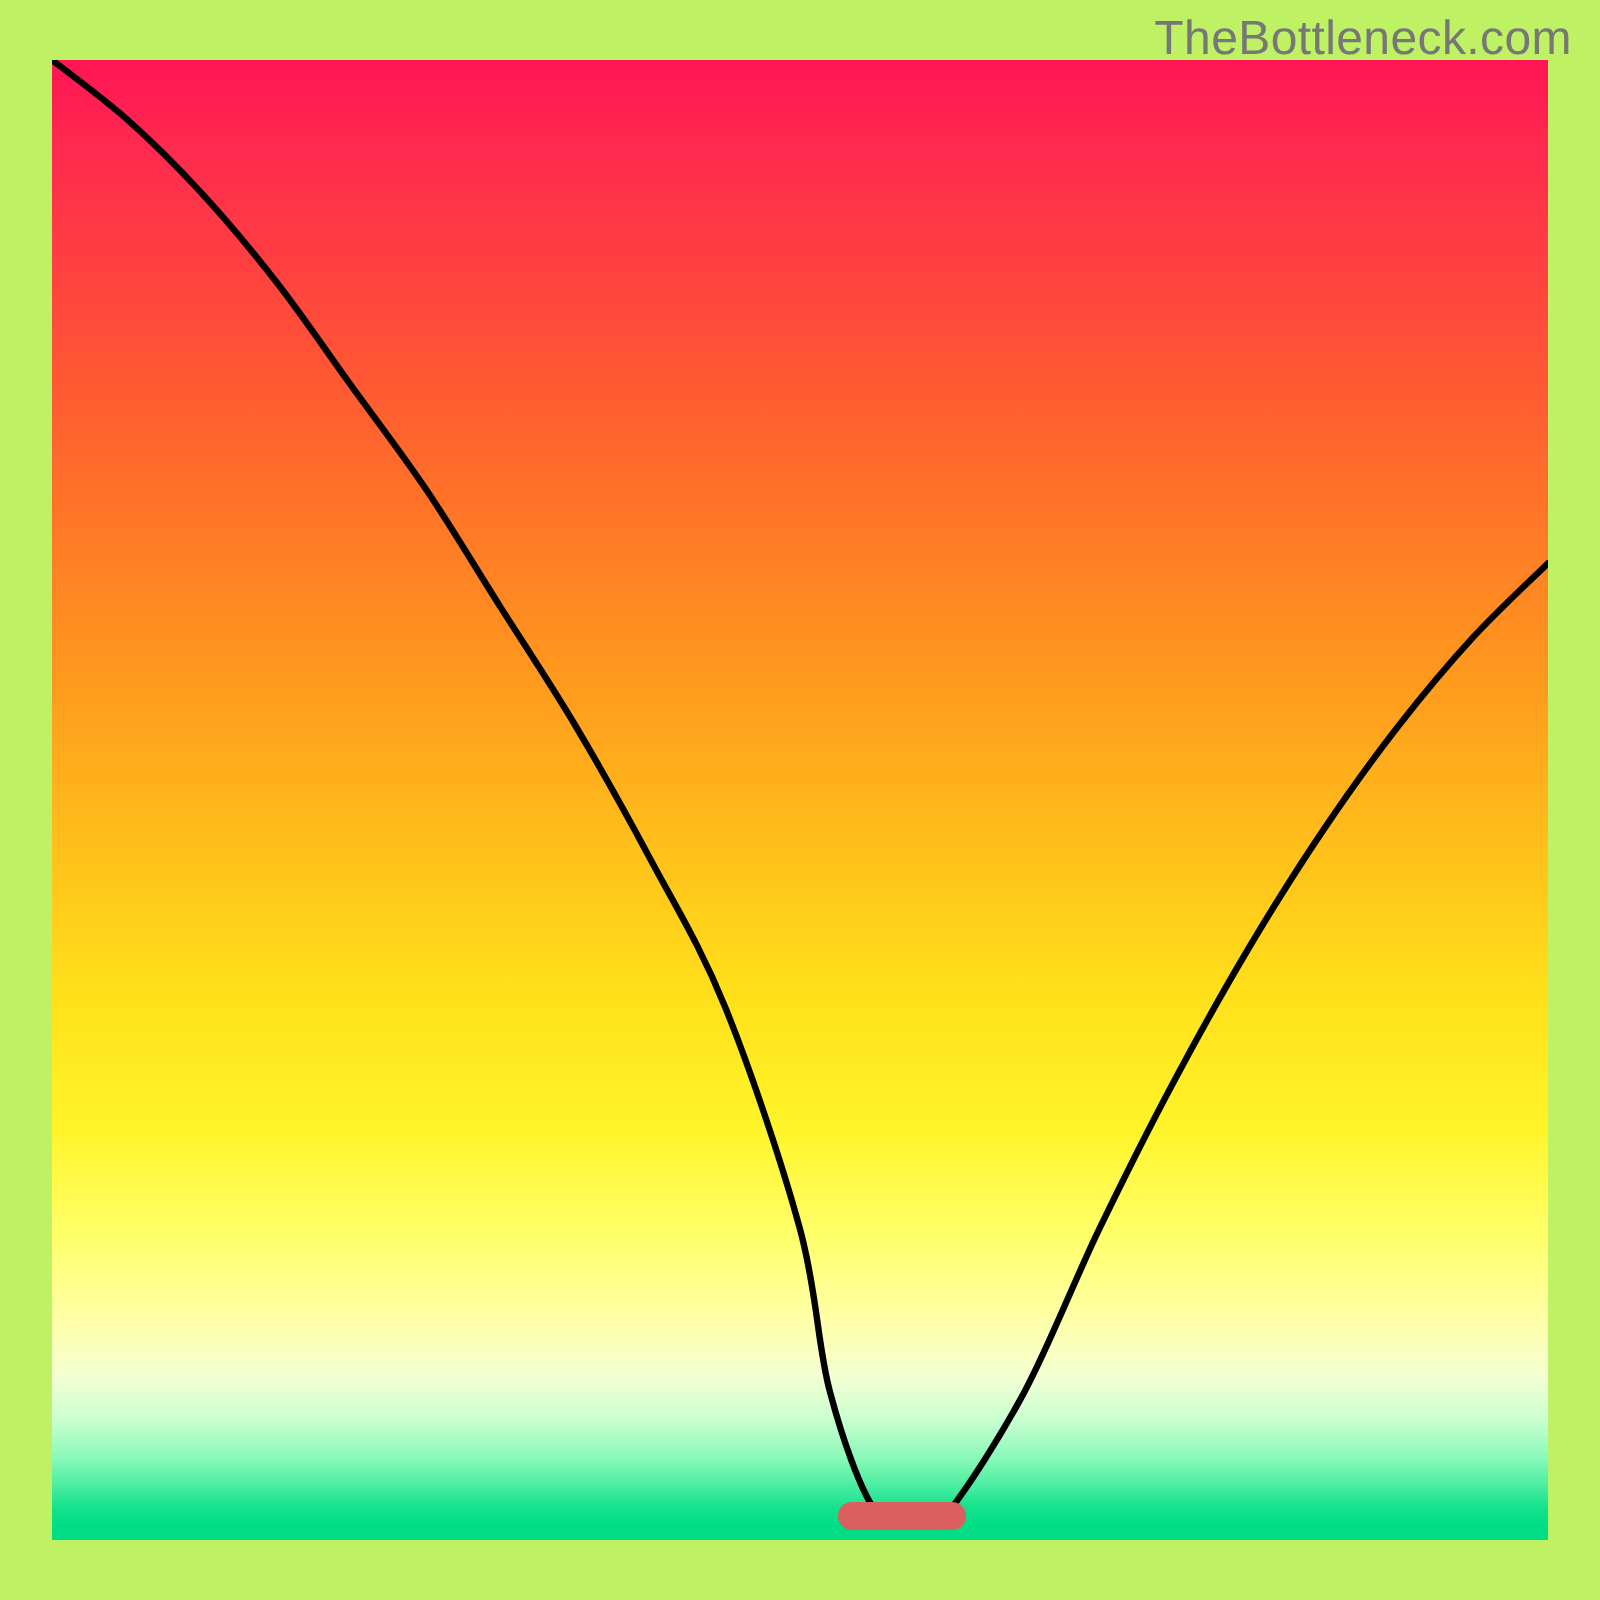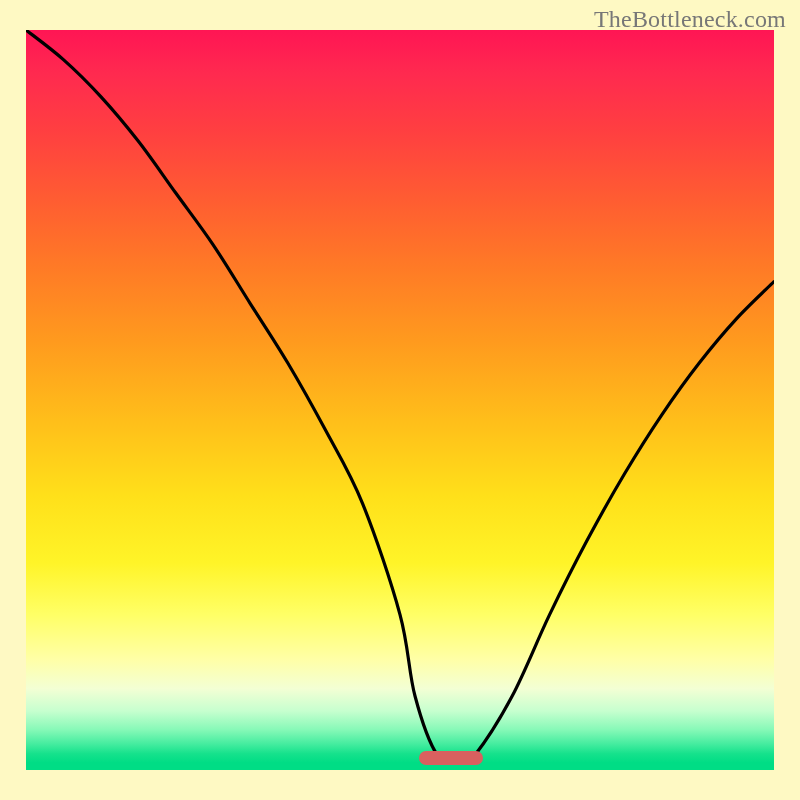--- a/index.html
+++ b/index.html
@@ -8,22 +8,21 @@
     width: 800px;
     height: 800px;
     background: #000;
     overflow: hidden;
     font-family: Arial, Helvetica, sans-serif;
   }
   .frame {
     position: relative;
     width: 800px;
     height: 800px;
-    background: #fef9c3;
-    font-family: Liberation Serif, serif;
+    background: #bef264;
   }
   .watermark {
     position: absolute;
     top: 6px;
     right: 14px;
     color: #777;
     font-size: 24px;
     font-weight: 500;
     letter-spacing: 0.2px;
     z-index: 5;

